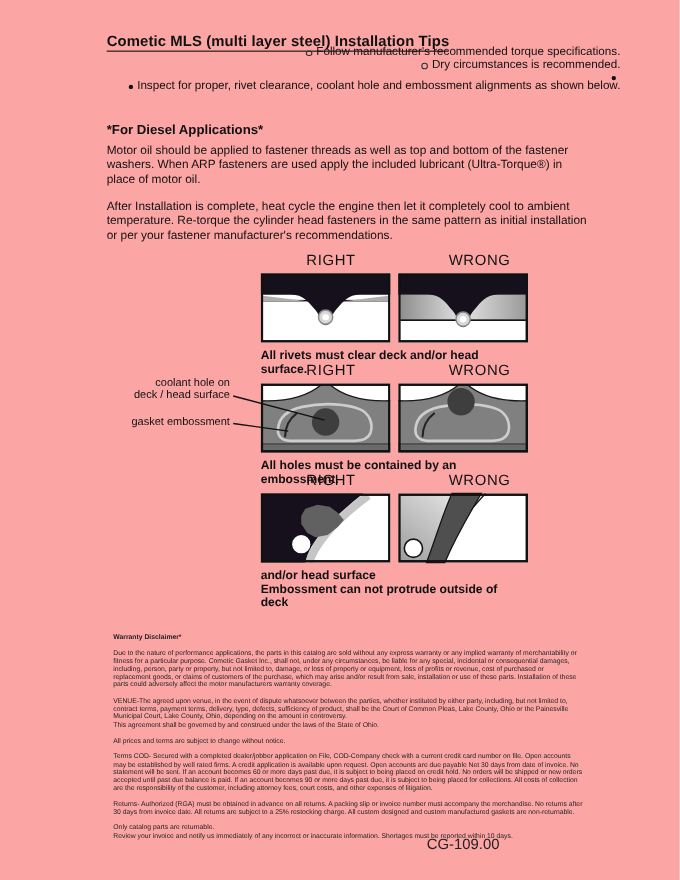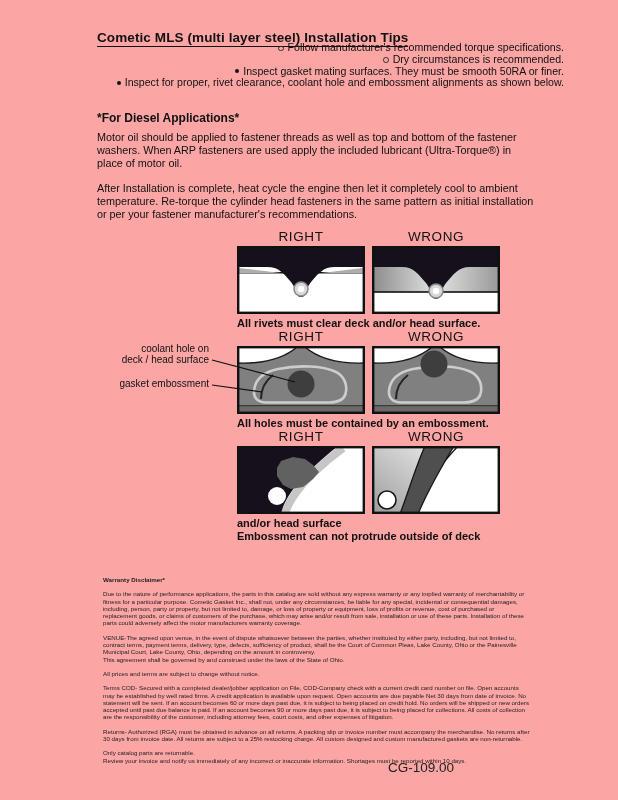--- a/index.html
+++ b/index.html
@@ -18,21 +18,21 @@
   .ocircle{width:3.6px;height:3.6px;border:1px solid #333;border-radius:50%;}
   .dot{width:4px;height:4px;background:#111;border-radius:50%;}
   .sub{margin-left:19px;}
 
   
   .diesel{position:absolute;left:97px;top:112px;width:438px;font-size:10.8px;line-height:13px;}
   .diesel h2{font-size:12px;font-weight:bold;margin:0 0 6px 0;}
   .diesel p{margin:0 0 12px 0;}
 
   
-  .diagram{position:absolute;left:237px;width:263px;}
+  .diagram{position:absolute;left:237px;width:243px;}
   .dlabels{display:flex;width:263px;margin-bottom:2px;}
   .dlabel{width:128px;text-align:center;font-size:13.5px;letter-spacing:.6px;color:#111;}
   .dlabel+.dlabel{margin-left:7px;}
   .panels{display:flex;}
   .panels svg+svg{margin-left:7px;}
   .dcaption{margin-top:3px;font-size:11px;font-weight:bold;line-height:12.5px;}
 
   
   .side-label{position:absolute;text-align:right;font-size:10px;line-height:10.5px;color:#111;}
   .lbl-coolant{top:344px;right:409px;}
@@ -58,21 +58,20 @@
     <li class="blt">
       <span class="marker ocircle"></span>
       <span>Follow manufacturer's recommended torque specifications.</span>
     </li>
     <li class="blt">
       <span class="marker ocircle"></span>
       <span>Dry circumstances is recommended.</span>
     </li>
     <li class="blt sub">
       <span class="marker dot"></span>
-      <span>Inspect gasket mating surfaces.  They must be smooth 50RA or finer.</span>
     </li>
     <li class="blt sub">
       <span class="marker dot"></span>
       <span>Inspect for proper, rivet clearance, coolant hole and embossment alignments as shown below.</span>
     </li>
   </ul>
 
   <section class="diesel">
     <h2>*For Diesel Applications*</h2>
     <p>Motor oil should be applied to fastener threads as well as top and bottom of the fastener washers. When ARP fasteners are used apply the included lubricant (Ultra-Torque®) in place of motor oil.</p>

